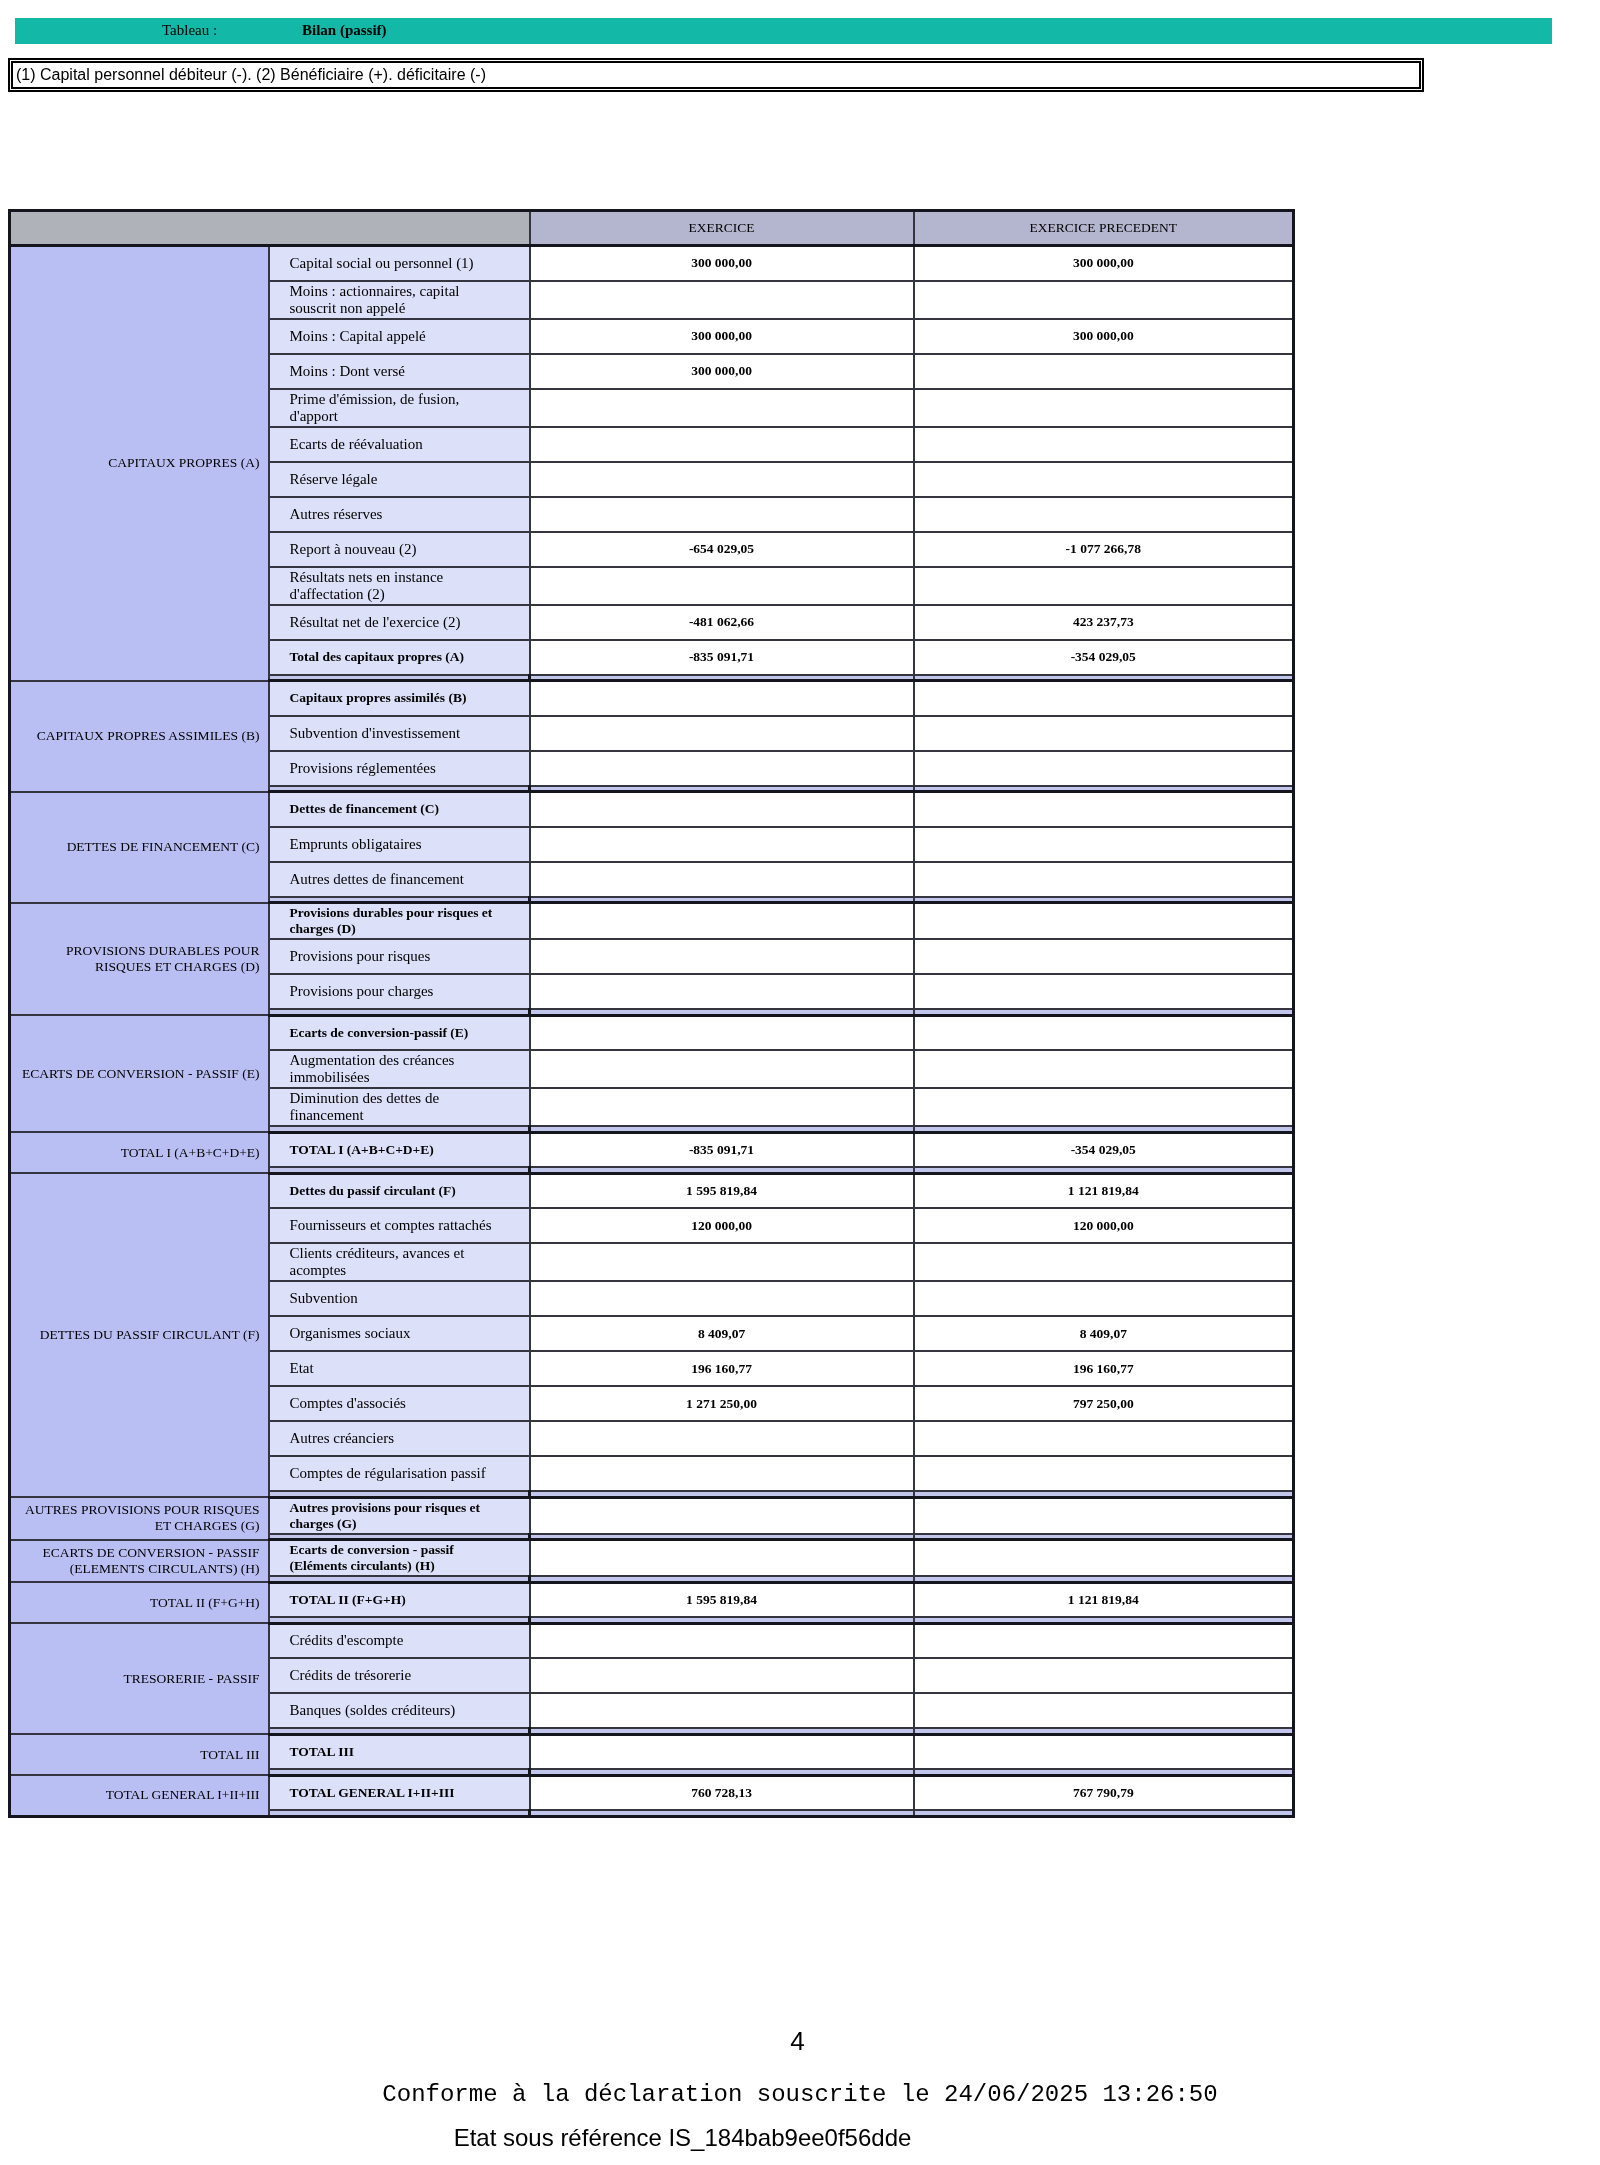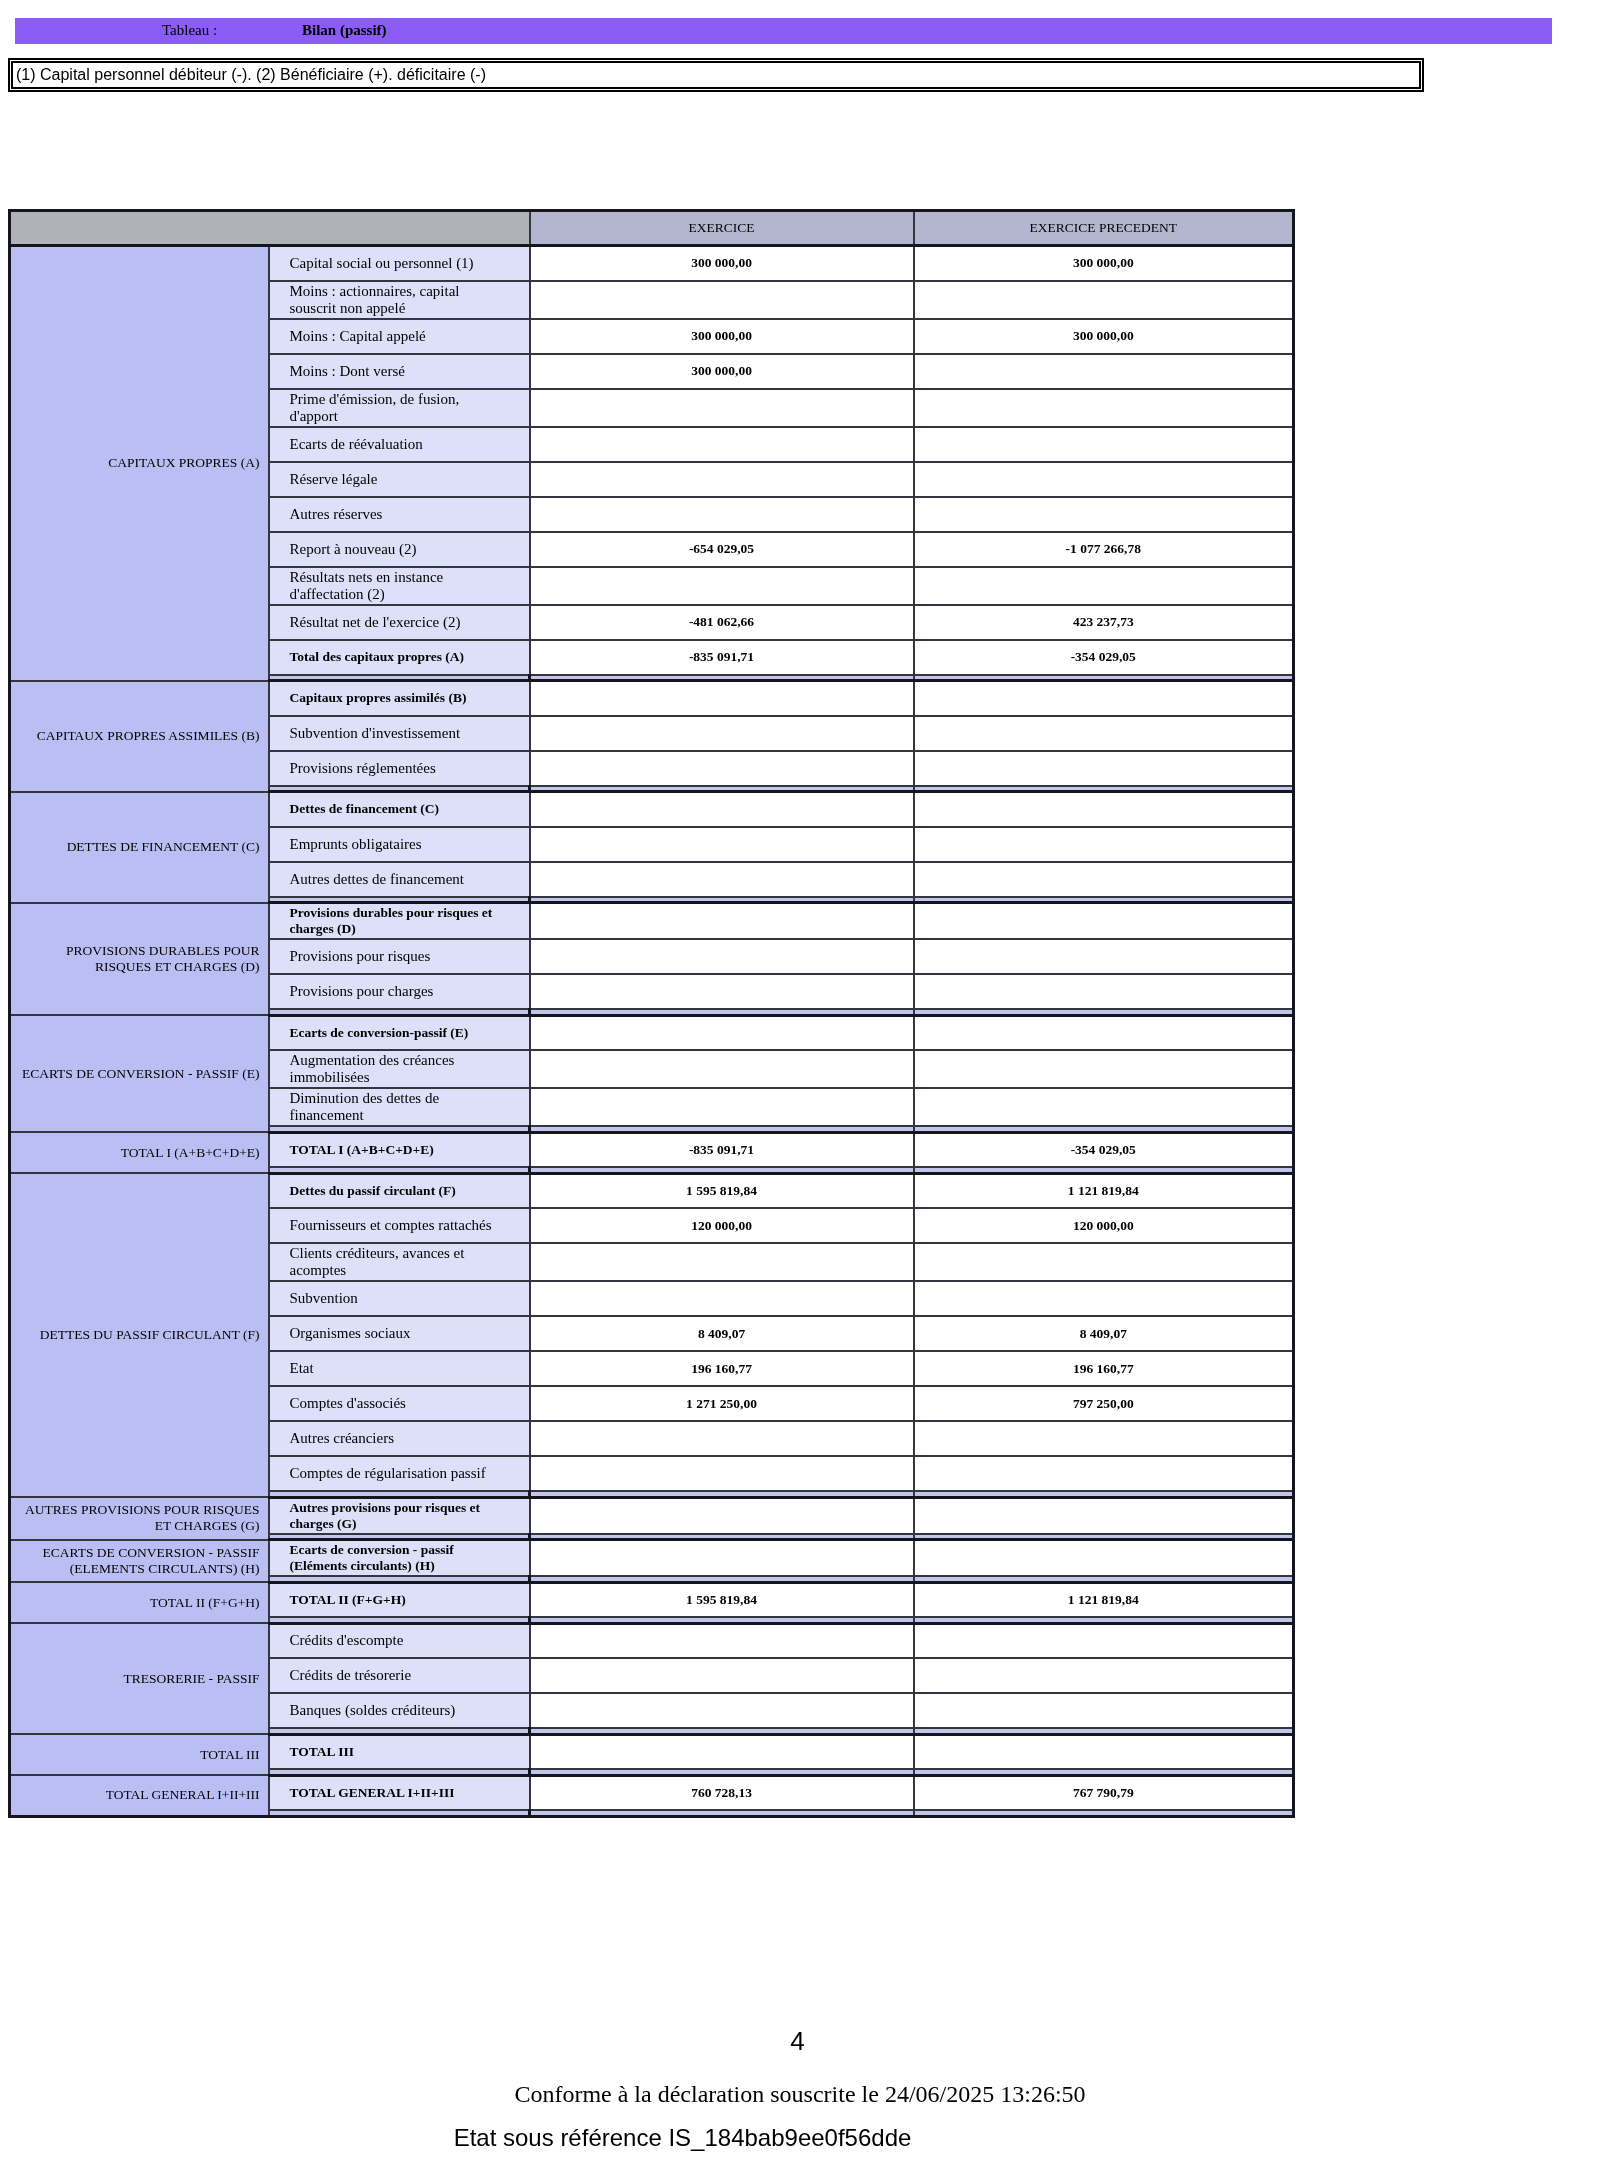--- a/index.html
+++ b/index.html
@@ -3,21 +3,21 @@
 <meta charset="utf-8">
 <style>
   html,body{margin:0;padding:0;}
   body{
     width:1600px;height:2165px;position:relative;background:#ffffff;
     font-family:"Liberation Serif",serif;color:#000;
   }
   
   .band{
     position:absolute;left:15px;top:18px;width:1537px;height:26px;
-    background:#8b5cf6;
+    background:#14b8a6;
   }
   .band .lab{position:absolute;left:147px;top:4px;font-size:15px;}
   .band .tit{position:absolute;left:287px;top:4px;font-size:15px;font-weight:bold;}
   
   .footnote{
     position:absolute;left:8px;top:58px;width:1416px;height:34px;
     box-sizing:border-box;border:5px double #000;
     display:flex;align-items:center;
     font-family:"Liberation Sans",sans-serif;font-size:16px;
     padding-left:3px;background:#fff;
@@ -53,21 +53,21 @@
   }
   tr.sp td{height:6px;background:#c3c6eb;border-bottom:3px solid #15151d;padding:0;}
   tr.sp td.c2{border-right:3px solid #15151d;}
   
   .pagenum{
     position:absolute;left:0;top:2026px;width:1595px;text-align:center;
     font-family:"Liberation Sans",sans-serif;font-size:26px;
   }
   .foot1{
     position:absolute;left:0;top:2081px;width:1600px;text-align:center;
-    font-family:Liberation Serif, serif;font-size:24px;
+    font-family:Liberation Mono, monospace;font-size:24px;
   }
   .foot2{
     position:absolute;left:0;top:2124px;width:1365px;text-align:center;
     font-family:"Liberation Sans",sans-serif;font-size:24px;
   }
 </style>
 </head>
 <body>
 
 <div class="band">

